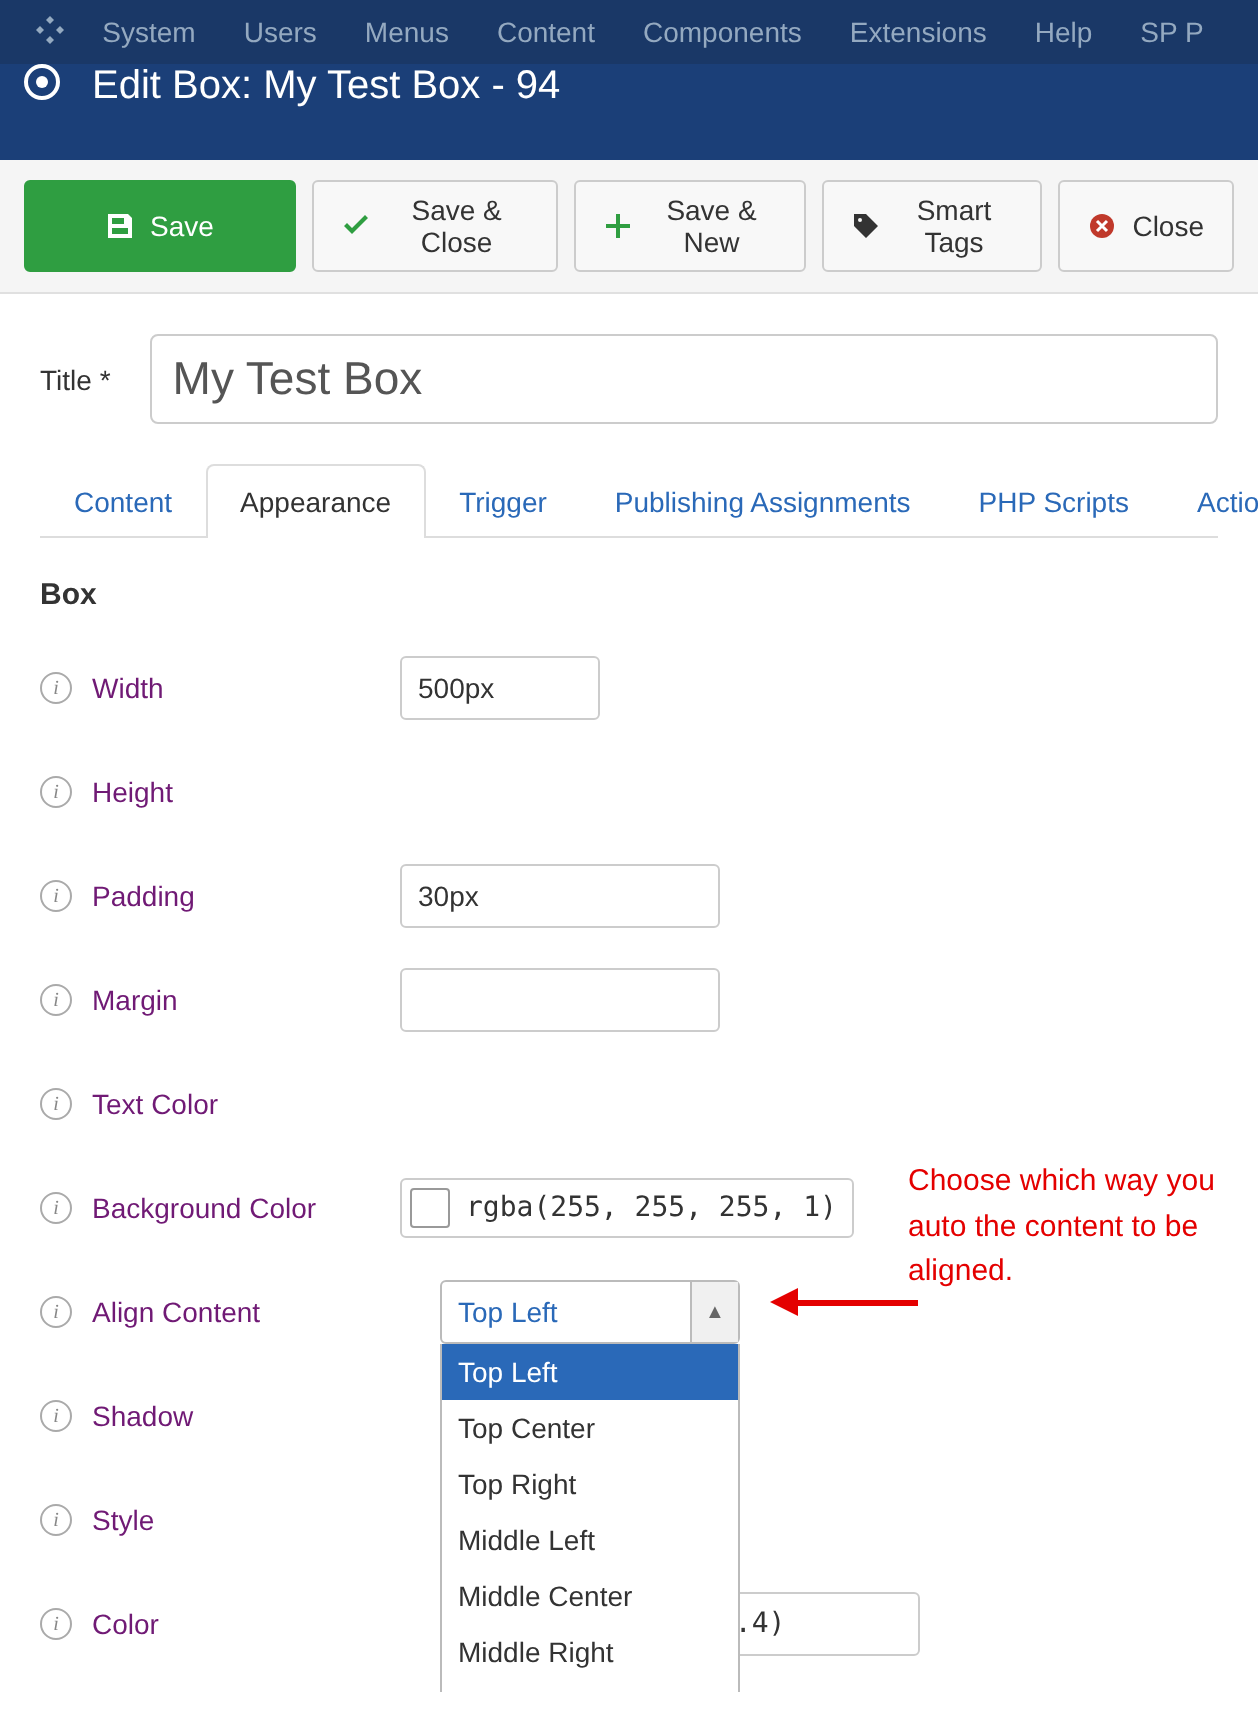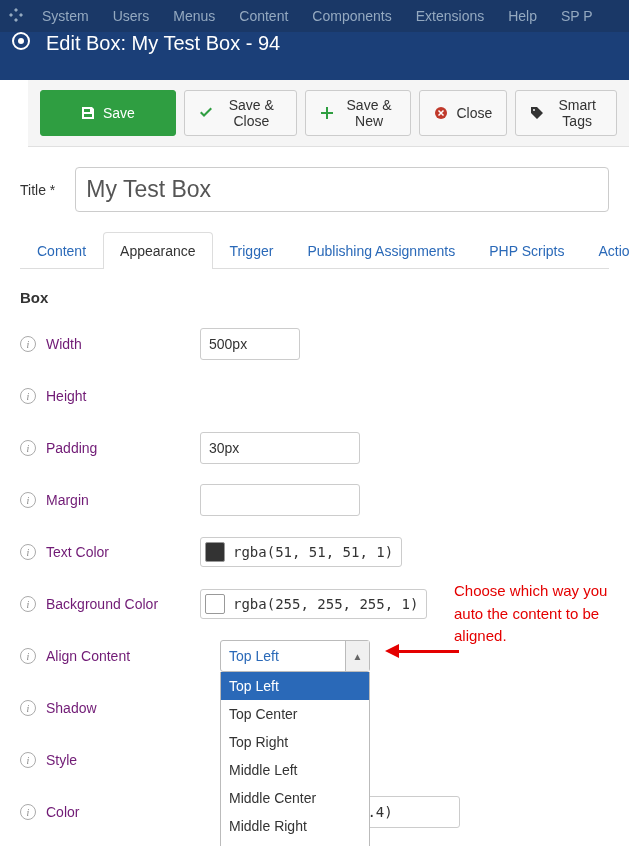--- a/index.html
+++ b/index.html
@@ -1,24 +1,24 @@
 <!DOCTYPE html>
 <html><head>
 <meta charset="utf-8">
 <style>
 * { box-sizing: border-box; margin: 0; padding: 0; }
 body { font-family: -apple-system, BlinkMacSystemFont, "Segoe UI", Helvetica, Arial, sans-serif; font-size: 14px; color: #333; background: #fff; width: 629px; }
-.topbar { background: #1a3867; display: flex; align-items: center; height: 32px; padding: 0 8px; gap: 4px; }
+.topbar { background: #1a3867; display: flex; align-items: center; height: 32px; padding: 0 8px; gap: 4px; justify-content: center; }
 .topbar-logo { color: #94a9c0; margin-right: 4px; }
 .topbar-item { color: #94a9c0; font-size: 14px; padding: 0 10px; white-space: nowrap; }
 .title-bar { background: #1b3f78; display: flex; align-items: flex-start; height: 48px; padding: 0 12px; gap: 16px; }
 .title-bar-icon { width: 18px; height: 18px; border: 2px solid #fff; border-radius: 50%; display: flex; align-items: center; justify-content: center; }
 .title-bar-icon::after { content: ""; width: 6px; height: 6px; background: #fff; border-radius: 50%; }
 .title-bar-text { color: #fff; font-size: 20px; }
-.toolbar { background: #f5f5f5; border-bottom: 1px solid #e0e0e0; padding: 10px 12px; display: flex; gap: 8px; margin-left: 28px; }
+.toolbar { background: #f5f5f5; border-bottom: 1px solid #e0e0e0; padding: 10px 12px; display: flex; gap: 8px; }
 .btn { border: 1px solid #ccc; background: #f8f8f8; border-radius: 3px; padding: 6px 14px; display: inline-flex; align-items: center; gap: 8px; font-size: 14px; cursor: pointer; color: #333; }
 .btn.green { background: #2f9e41; border-color: #2f9e41; color: #fff; padding: 6px 40px; }
 .btn-icon { display: inline-flex; align-items: center; justify-content: center; width: 14px; height: 14px; }
 .form-area { padding: 20px 20px 0 20px; }
 .title-row { display: flex; align-items: center; gap: 20px; margin-bottom: 20px; }
 .title-label { font-size: 14px; color: #333; }
 .title-input { flex: 1; border: 1px solid #ccc; border-radius: 4px; padding: 8px 10px; font-size: 23px; color: #555; }
 .tabs { display: flex; border-bottom: 1px solid #ddd; margin: 0 20px 20px 20px; }
 .tab { padding: 10px 16px; color: #2a69b8; font-size: 14px; cursor: pointer; border: 1px solid transparent; border-bottom: none; margin-bottom: -1px; white-space: nowrap; }
 .tab.active { color: #333; border-color: #ddd; border-radius: 4px 4px 0 0; background: #fff; }
@@ -88,35 +88,35 @@
   </button>
   <button class="btn">
     <span class="btn-icon" style="color:#2f9e41">
       <svg width="14" height="14" viewBox="0 0 14 14">
           <path fill="currentColor" d="M6 1h2v5h5v2H8v5H6V8H1V6h5z"></path>
         </svg>
     </span>
     <span>Save &amp; New</span>
   </button>
   <button class="btn">
+    <span class="btn-icon" style="color:#333">
+      <svg width="14" height="14" viewBox="0 0 14 14">
+          <path fill="currentColor" d="M1 1h6l6 6-6 6-6-6V1zm3 2a1 1 0 100 2 1 1 0 000-2z"></path>
+        </svg>
+    </span>
+    <span>Smart Tags</span>
+  </button>
+  <button class="btn">
     <span class="btn-icon" style="color:#c0392b">
       <svg width="14" height="14" viewBox="0 0 14 14">
           <circle cx="7" cy="7" r="6" fill="currentColor"></circle>
           <path stroke="#fff" stroke-width="1.5" d="M4.5 4.5l5 5M9.5 4.5l-5 5"></path>
         </svg>
     </span>
     <span>Close</span>
-  </button>
-  <button class="btn">
-    <span class="btn-icon" style="color:#333">
-      <svg width="14" height="14" viewBox="0 0 14 14">
-          <path fill="currentColor" d="M1 1h6l6 6-6 6-6-6V1zm3 2a1 1 0 100 2 1 1 0 000-2z"></path>
-        </svg>
-    </span>
-    <span>Smart Tags</span>
   </button>
 </div>
 
 <div class="form-area">
   <div class="title-row">
     <span class="title-label">Title *</span>
     <input class="title-input" value="My Test Box" style="">
   </div>
 </div>
 
@@ -161,24 +161,20 @@
       <span class="info-icon">i</span>
       <span class="field-label">Margin</span>
     </div>
     <input class="text-input w160" value="" style="">
   </div>
 
   <div class="field-row">
     <div class="field-label-wrap">
       <span class="info-icon">i</span>
       <span class="field-label">Text Color</span>
-    </div>
-    <div class="color-input">
-      <span class="swatch" style="background:#333333"></span>
-      <span class="color-text">rgba(51, 51, 51, 1)</span>
     </div>
   </div>
 
   <div class="field-row">
     <div class="field-label-wrap">
       <span class="info-icon">i</span>
       <span class="field-label">Background Color</span>
     </div>
     <div class="color-input">
       <span class="swatch" style="background:#ffffff"></span>

